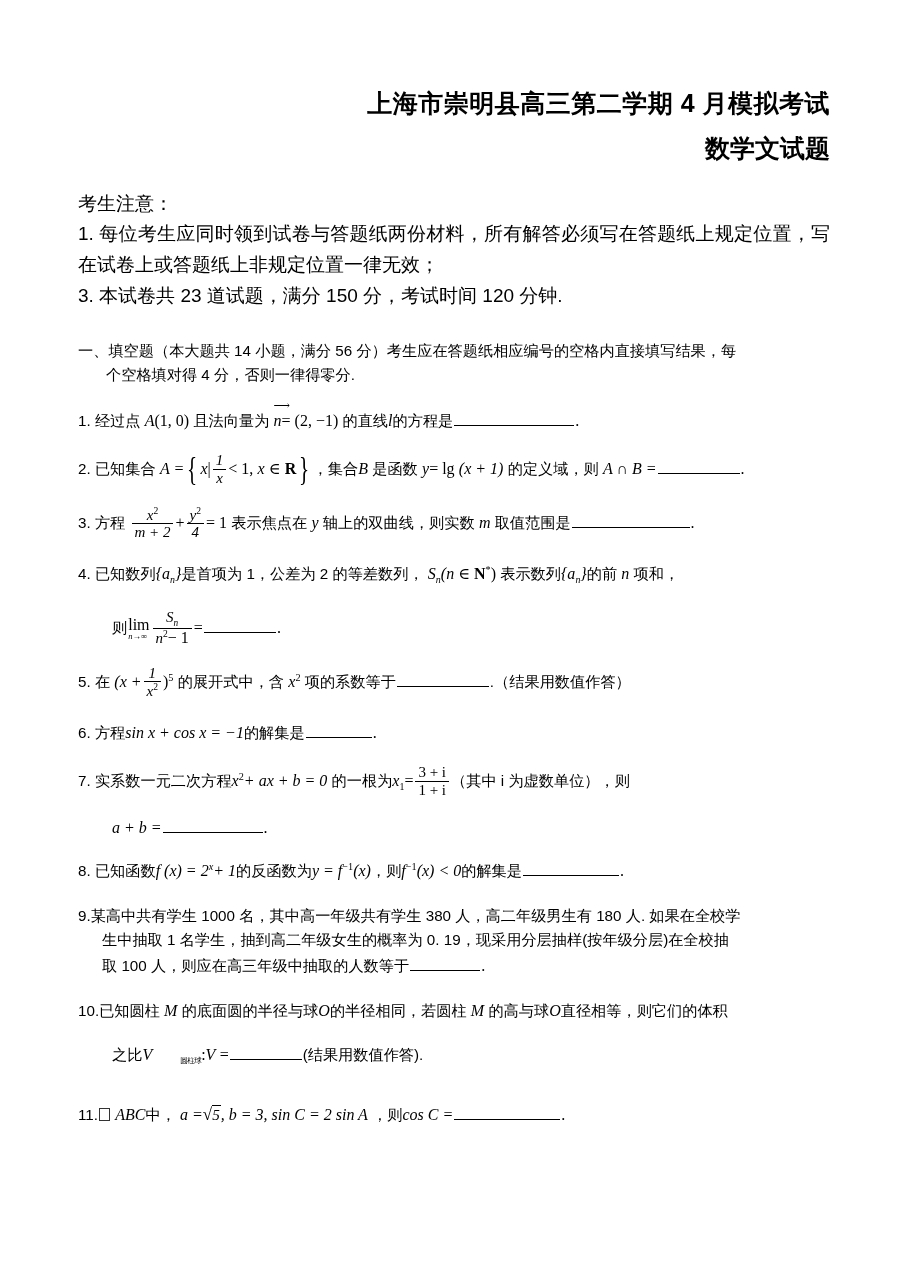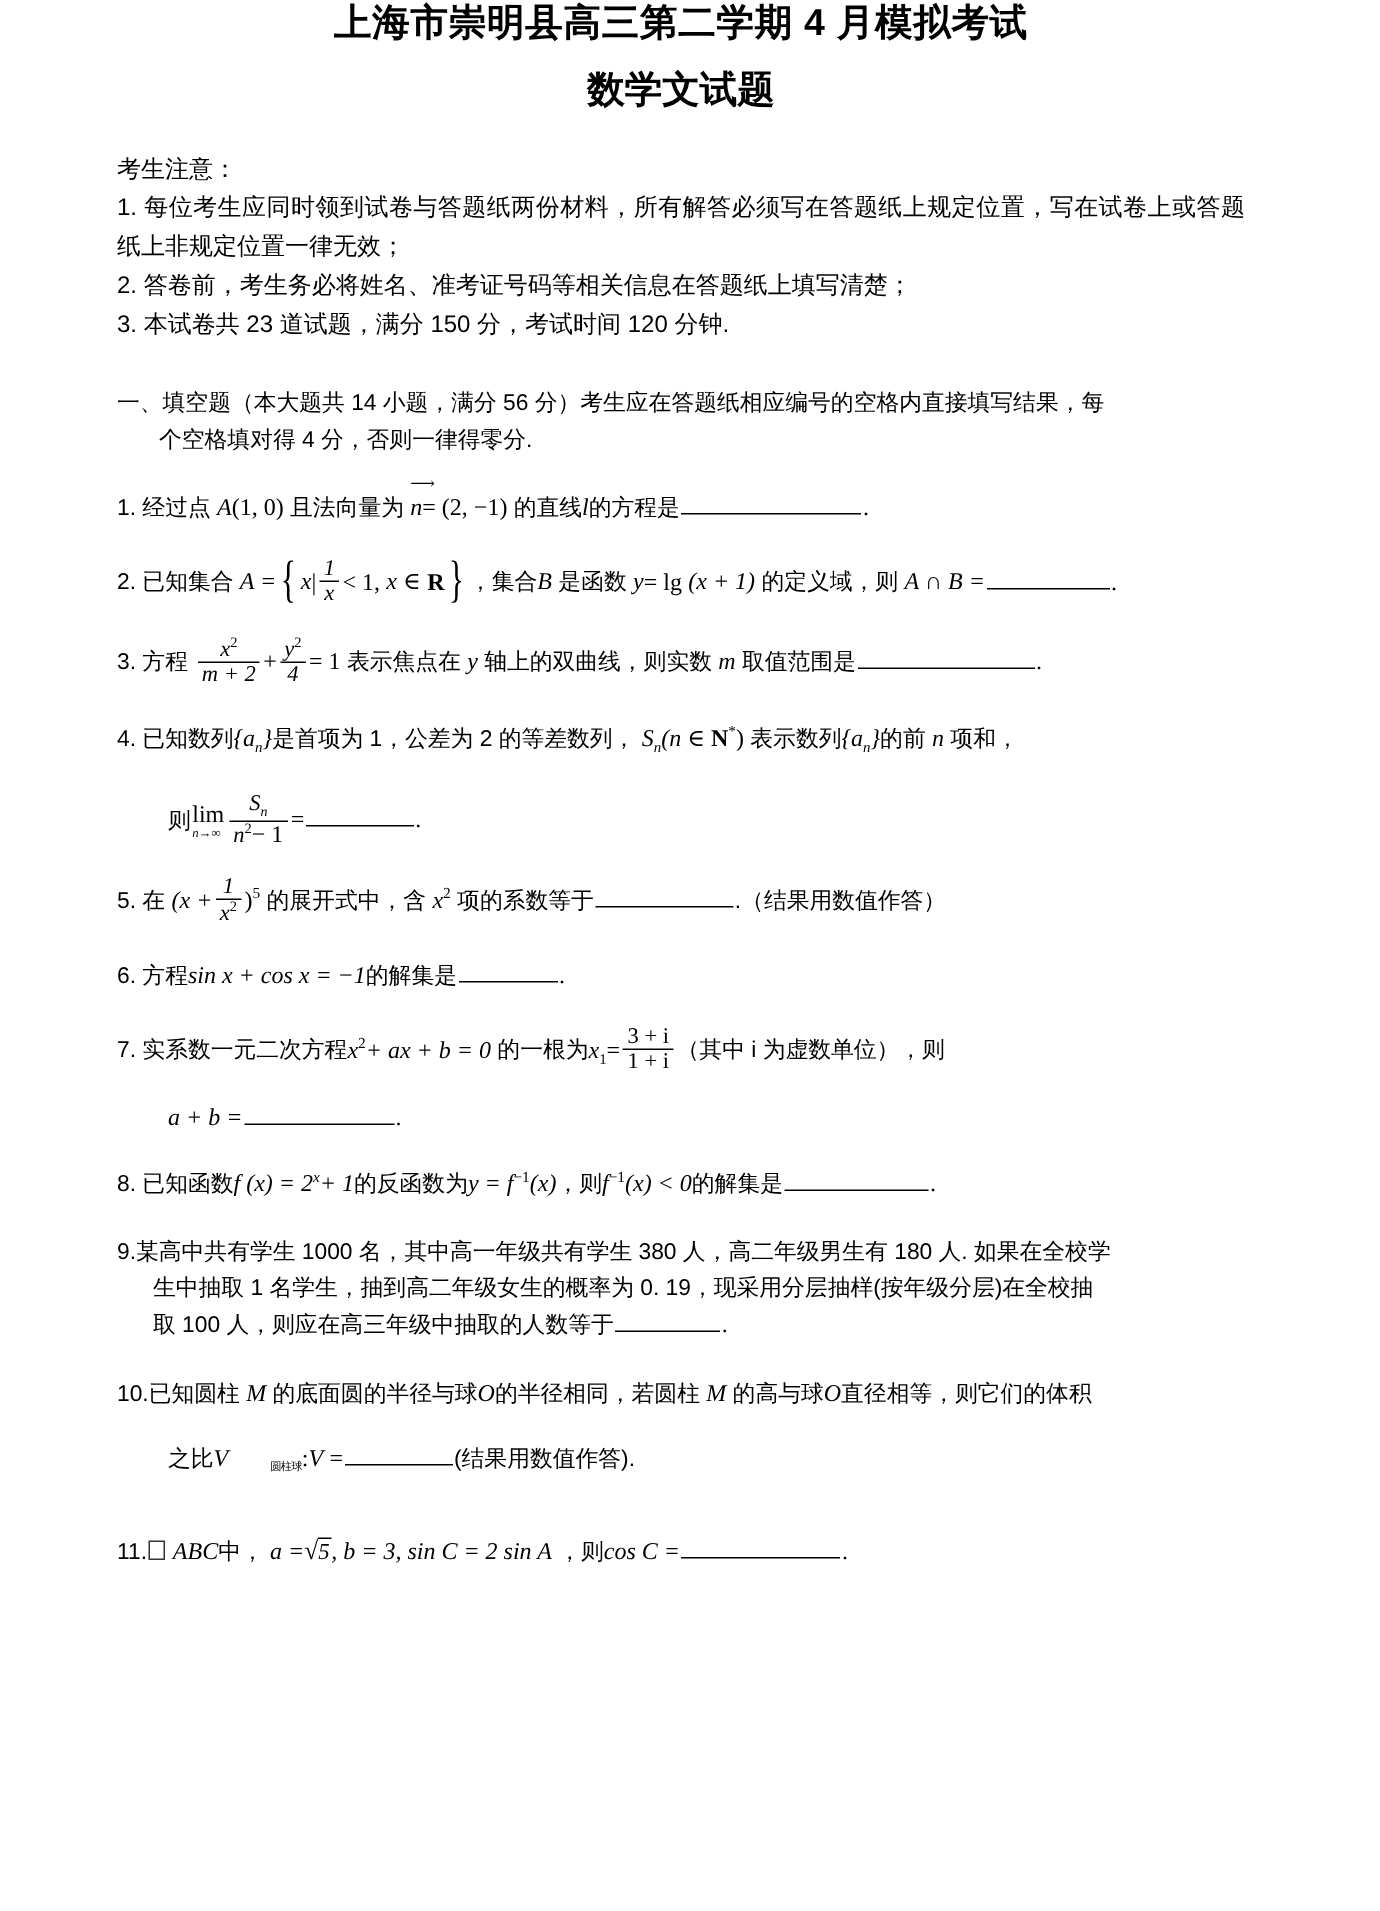--- a/index.html
+++ b/index.html
@@ -17,38 +17,38 @@
   .page {
     position: relative;
     width: 920px;
     height: 1274px;
     box-sizing: border-box;
     padding: 0 90px 0 78px;
     overflow: hidden;
   }
 
   
-  .title-block { text-align: center; }
+  .title-block { padding-top: 88px; text-align: right; }
   .title-main {
     font-size: 25px;
     font-weight: bold;
     letter-spacing: 0.5px;
     line-height: 1.25;
   }
   .title-sub {
     font-size: 25px;
     font-weight: bold;
     margin-top: 14px;
     line-height: 1.25;
   }
 
   
   .notice {
     margin-top: 24px;
-    font-size: 16px;
+    font-size: 19px;
     line-height: 1.62;
   }
   .notice .line { text-align: justify; }
 
   
   .section-head {
     margin-top: 27px;
     font-size: 15.2px;
     line-height: 1.62;
     text-align: justify;
@@ -184,21 +184,20 @@
 <div class="page">
 
   <div class="title-block">
     <div class="title-main">上海市崇明县高三第二学期 4 月模拟考试</div>
     <div class="title-sub">数学文试题</div>
   </div>
 
   <div class="notice">
     <div class="line">考生注意：</div>
     <div class="line">1. 每位考生应同时领到试卷与答题纸两份材料，所有解答必须写在答题纸上规定位置，写在试卷上或答题纸上非规定位置一律无效；</div>
-    <div class="line">2. 答卷前，考生务必将姓名、准考证号码等相关信息在答题纸上填写清楚；</div>
     <div class="line">3. 本试卷共 23 道试题，满分 150 分，考试时间 120 分钟.</div>
   </div>
 
   <div class="section-head">
     <span>一、填空题（本大题共 14 小题，满分 56 分）考生应在答题纸相应编号的空格内直接填写结果，每</span>
     <span class="cont">个空格填对得 4 分，否则一律得零分.</span>
   </div>
 
   <div class="q">
     <span class="q-num">1.</span>

